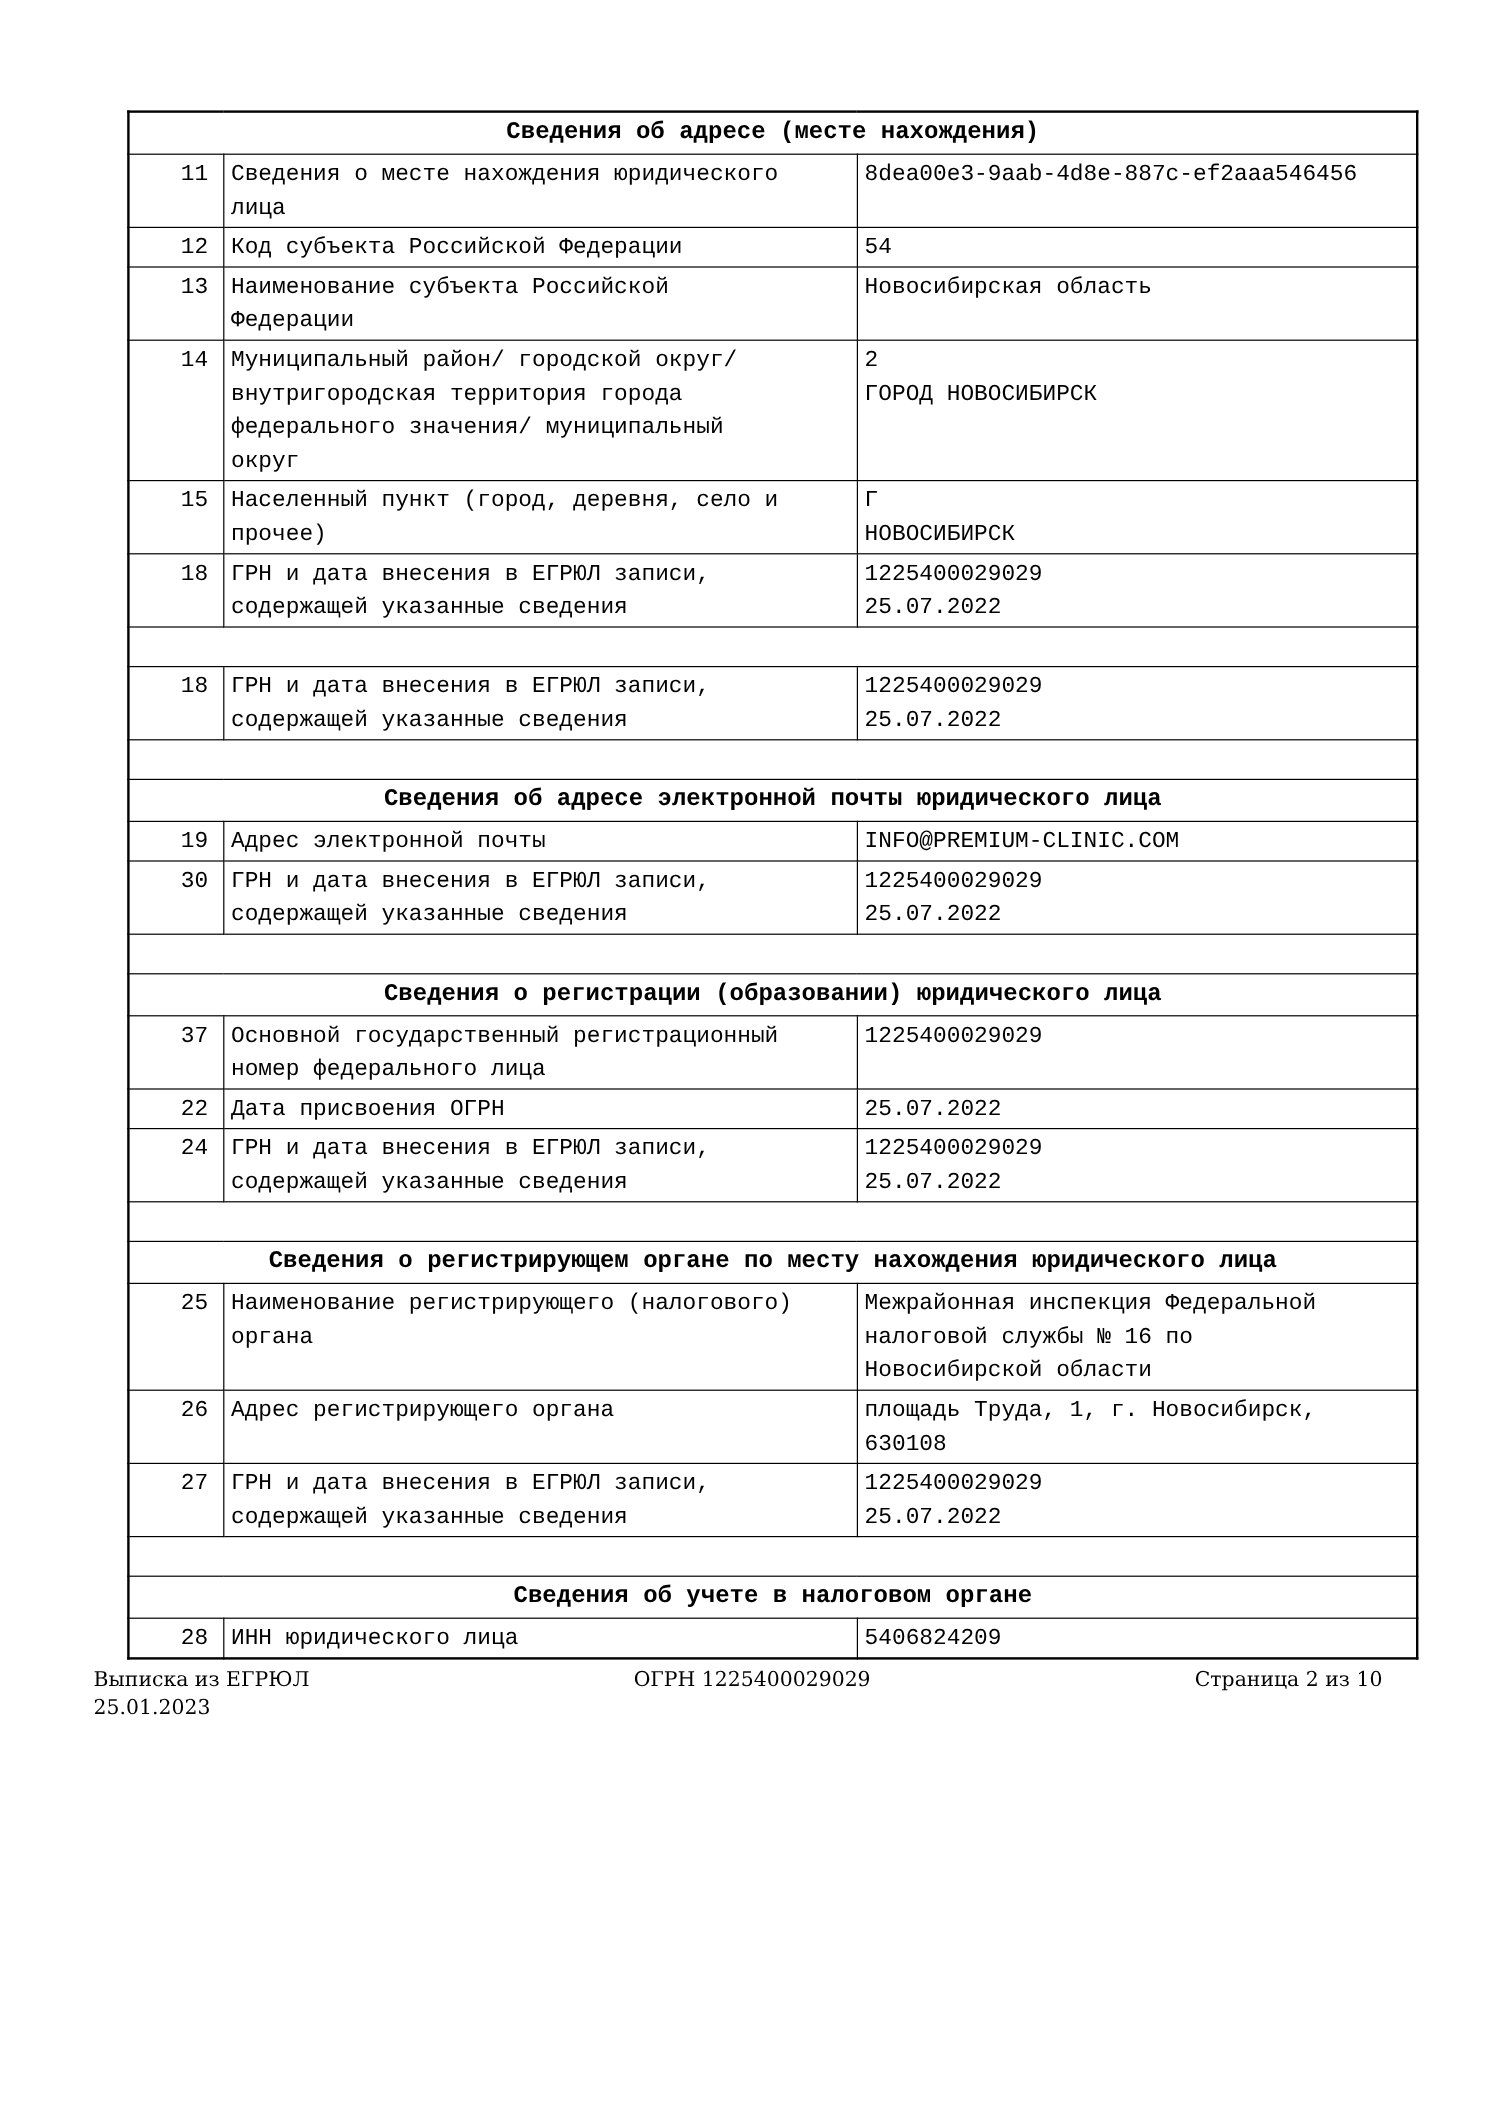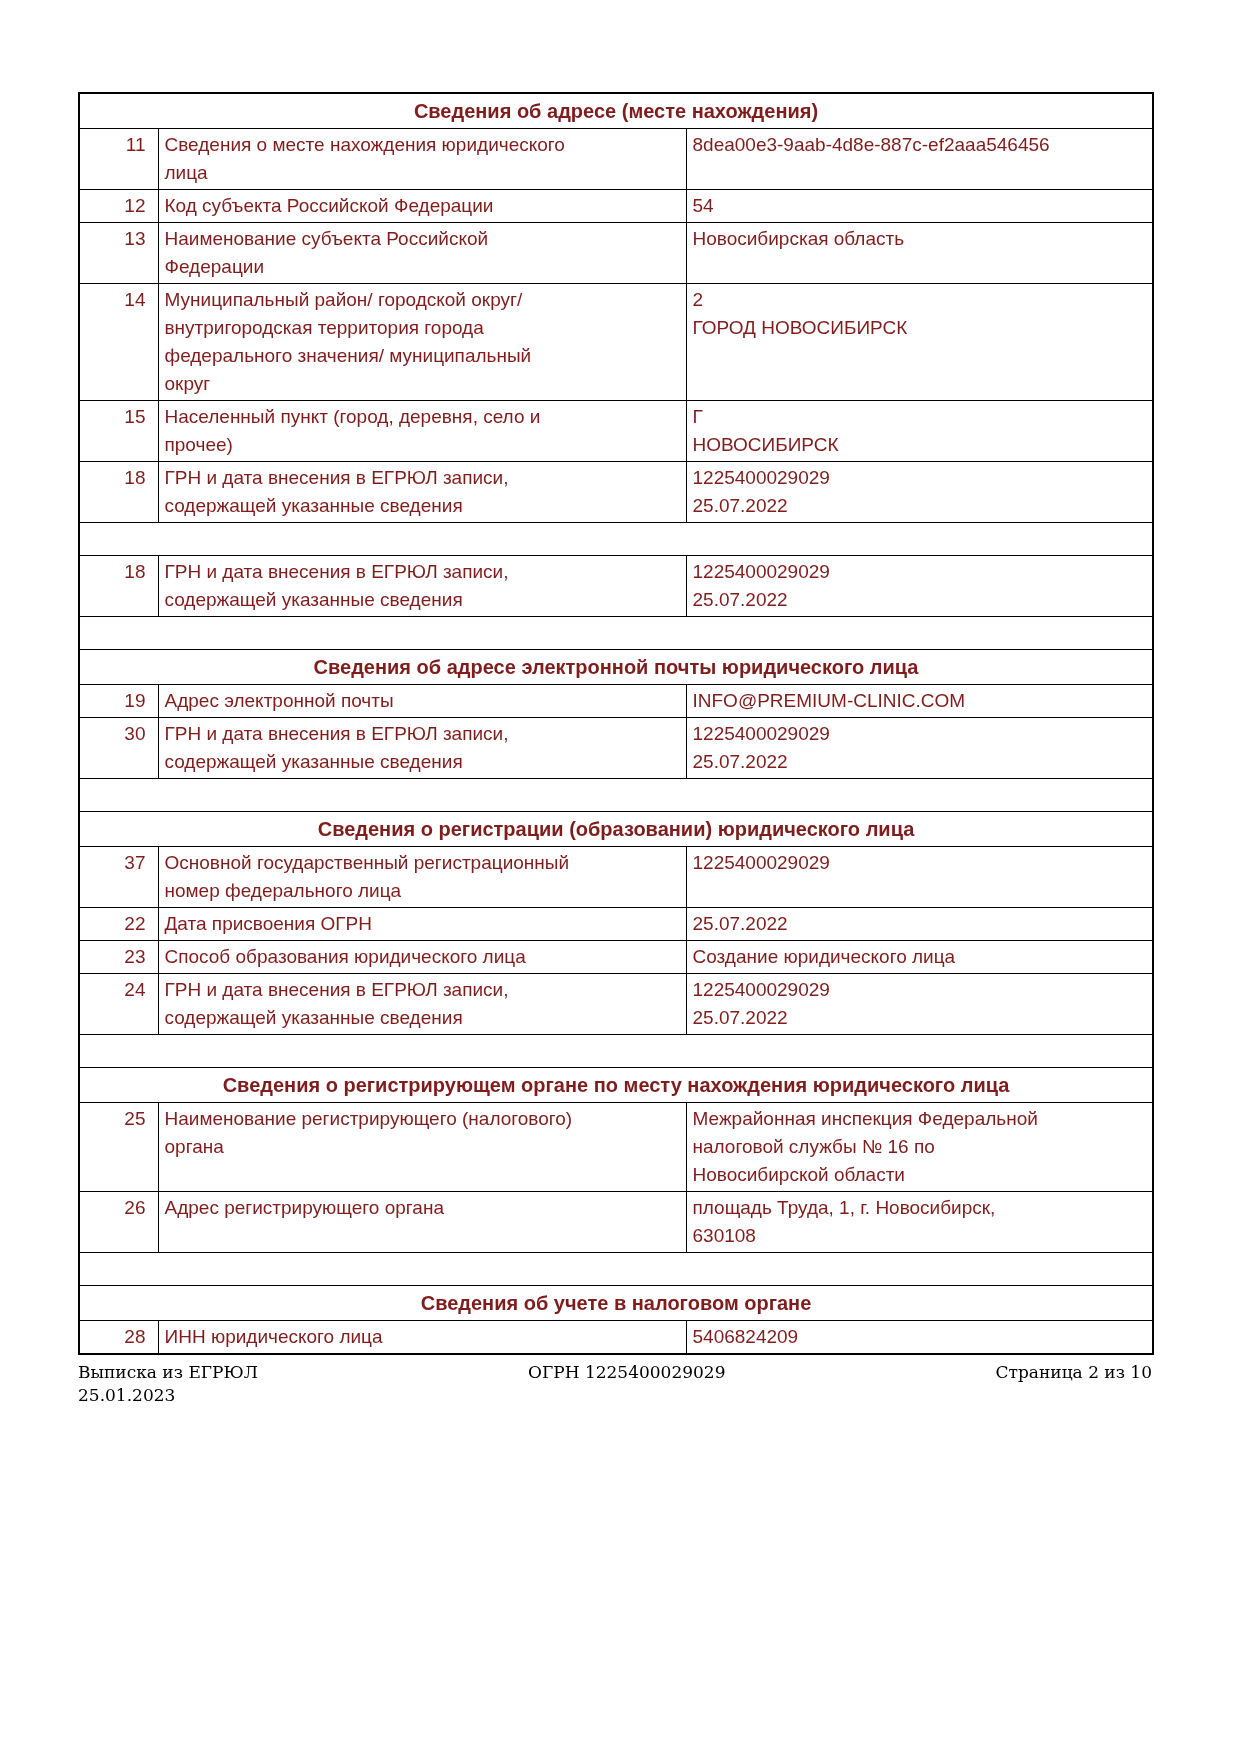--- a/index.html
+++ b/index.html
@@ -17,24 +17,25 @@
     position: absolute;
     left: 78px;
     top: 92px;
     width: 1074px;
   }
   table.egrul {
     border-collapse: collapse;
     table-layout: fixed;
     width: 100%;
     border: 2px solid #000;
-    font-family: Liberation Sans, sans-serif;
+    font-family: Liberation Mono, monospace;
     font-size: 19px;
     line-height: 28px;
-    color: #7f1d1d;
+    color: #000000;
+    margin-left: 28px;
   }
   table.egrul td {
     border: 1px solid #000;
     vertical-align: top;
   }
   td.num {
     text-align: right;
     padding: 2px 12px 2px 2px;
   }
   td.label, td.value {
@@ -156,25 +157,20 @@
           <td class="label">Основной государственный регистрационный
 номер федерального лица</td>
           <td class="value">1225400029029</td>
         </tr>
         <tr>
           <td class="num">22</td>
           <td class="label">Дата присвоения ОГРН</td>
           <td class="value">25.07.2022</td>
         </tr>
         <tr>
-          <td class="num">23</td>
-          <td class="label">Способ образования юридического лица</td>
-          <td class="value">Создание юридического лица</td>
-        </tr>
-        <tr>
           <td class="num">24</td>
           <td class="label">ГРН и дата внесения в ЕГРЮЛ записи,
 содержащей указанные сведения</td>
           <td class="value">1225400029029
 25.07.2022</td>
         </tr>
         <tr>
           <td colspan="3" class="spacer"></td>
         </tr>
         <tr>
@@ -186,20 +182,27 @@
 органа</td>
           <td class="value">Межрайонная инспекция Федеральной
 налоговой службы № 16 по
 Новосибирской области</td>
         </tr>
         <tr>
           <td class="num">26</td>
           <td class="label">Адрес регистрирующего органа</td>
           <td class="value">площадь Труда, 1, г. Новосибирск,
 630108</td>
+        </tr>
+        <tr>
+          <td class="num">27</td>
+          <td class="label">ГРН и дата внесения в ЕГРЮЛ записи,
+содержащей указанные сведения</td>
+          <td class="value">1225400029029
+25.07.2022</td>
         </tr>
         <tr>
           <td colspan="3" class="spacer"></td>
         </tr>
         <tr>
           <td colspan="3" class="section">Сведения об учете в налоговом органе</td>
         </tr>
         <tr>
           <td class="num">28</td>
           <td class="label">ИНН юридического лица</td>

